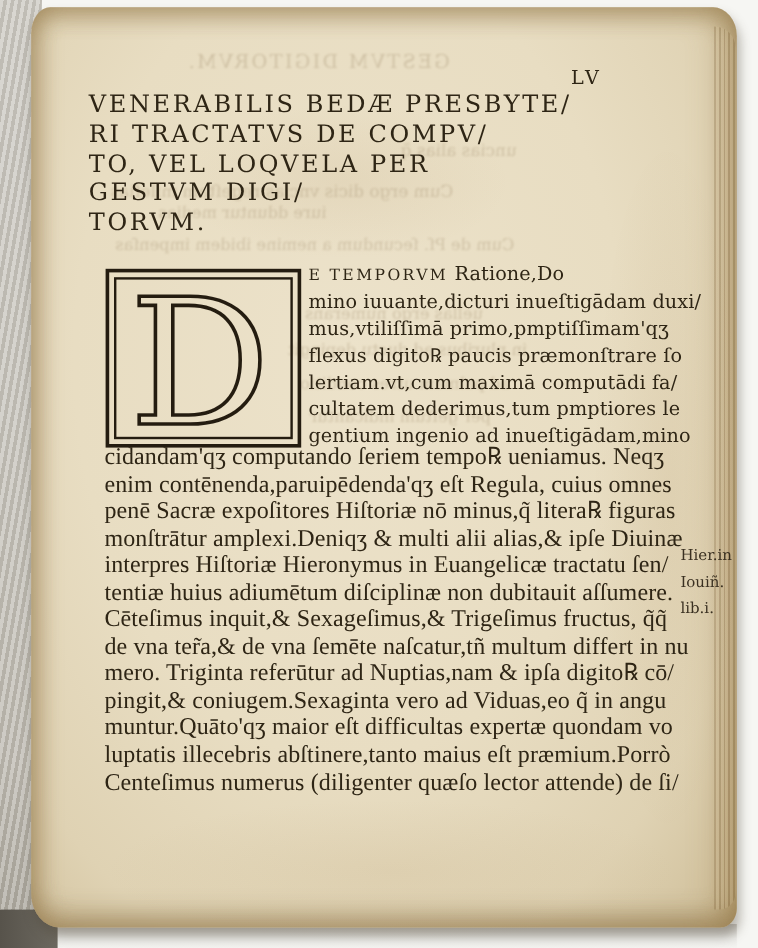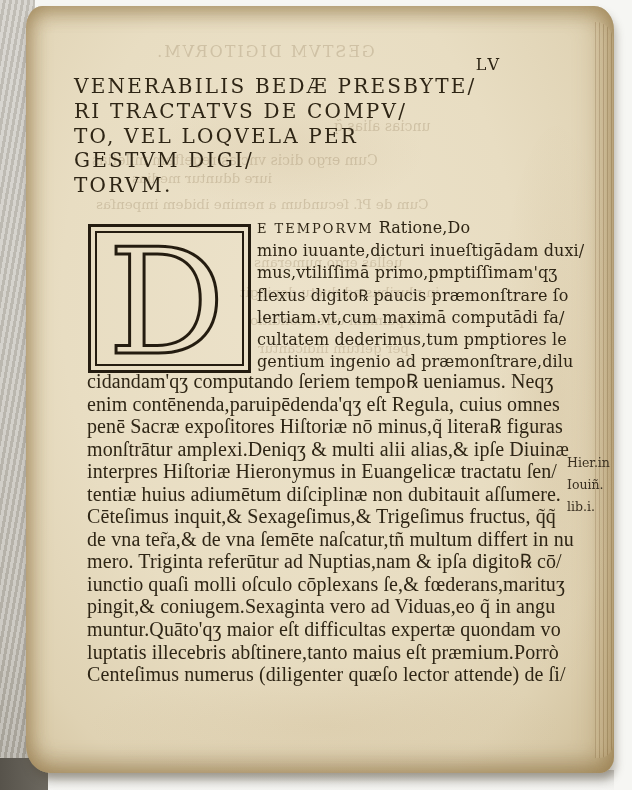--- a/index.html
+++ b/index.html
@@ -100,34 +100,33 @@
       </svg>
     </div>
 
     <div class="indent-col ink">
       <div class="line"><span class="opening-caps">E TEMPORVM</span><span> Ratione,Do</span></div>
       <div class="line">mino iuuante,dicturi inueſtigādam duxi/</div>
       <div class="line">mus,vtiliſſimā primo,pmptiſſimam'qʒ</div>
       <div class="line">flexus digito℞ paucis præmonſtrare ſo</div>
       <div class="line">lertiam.vt,cum maximā computādi fa/</div>
       <div class="line">cultatem dederimus,tum pmptiores le</div>
-      <div class="line">gentium ingenio ad præmonſtrare,dilu</div>
+      <div class="line">gentium ingenio ad inueſtigādam,mino</div>
     </div>
 
     <div class="full-col ink">
       <div class="line">cidandam'qʒ computando ſeriem tempo℞ ueniamus. Neqʒ</div>
       <div class="line">enim contēnenda,paruipēdenda'qʒ eſt Regula, cuius omnes</div>
       <div class="line">penē Sacræ expoſitores Hiſtoriæ nō minus,q̃ litera℞ figuras</div>
       <div class="line">monſtrātur amplexi.Deniqʒ &amp; multi alii alias,&amp; ipſe Diuinæ</div>
       <div class="line">interpres Hiſtoriæ Hieronymus in Euangelicæ tractatu ſen/</div>
       <div class="line">tentiæ huius adiumētum diſciplinæ non dubitauit aſſumere.</div>
       <div class="line">Cēteſimus inquit,&amp; Sexageſimus,&amp; Trigeſimus fructus, q̃q̃</div>
       <div class="line">de vna ter̃a,&amp; de vna ſemēte naſcatur,tñ multum differt in nu</div>
       <div class="line">mero. Triginta referūtur ad Nuptias,nam &amp; ipſa digito℞ cō/</div>
-      <div class="line">iunctio quaſi molli oſculo cōplexans ſe,&amp; fœderans,marituʒ</div>
       <div class="line">pingit,&amp; coniugem.Sexaginta vero ad Viduas,eo q̃ in angu</div>
       <div class="line">muntur.Quāto'qʒ maior eſt difficultas expertæ quondam vo</div>
       <div class="line">luptatis illecebris abſtinere,tanto maius eſt præmium.Porrò</div>
       <div class="line">Centeſimus numerus (diligenter quæſo lector attende) de ſi/</div>
     </div>
 
     <div class="margin-note">
       <div class="line">Hier.in</div>
       <div class="line">Iouiñ.</div>
       <div class="line">lib.i.</div>

